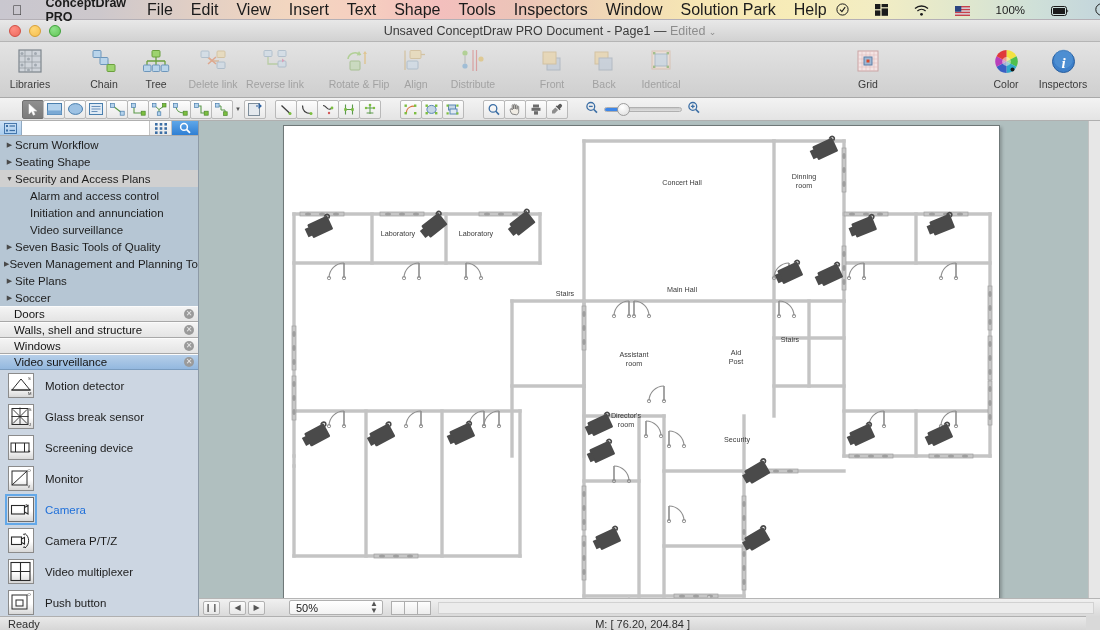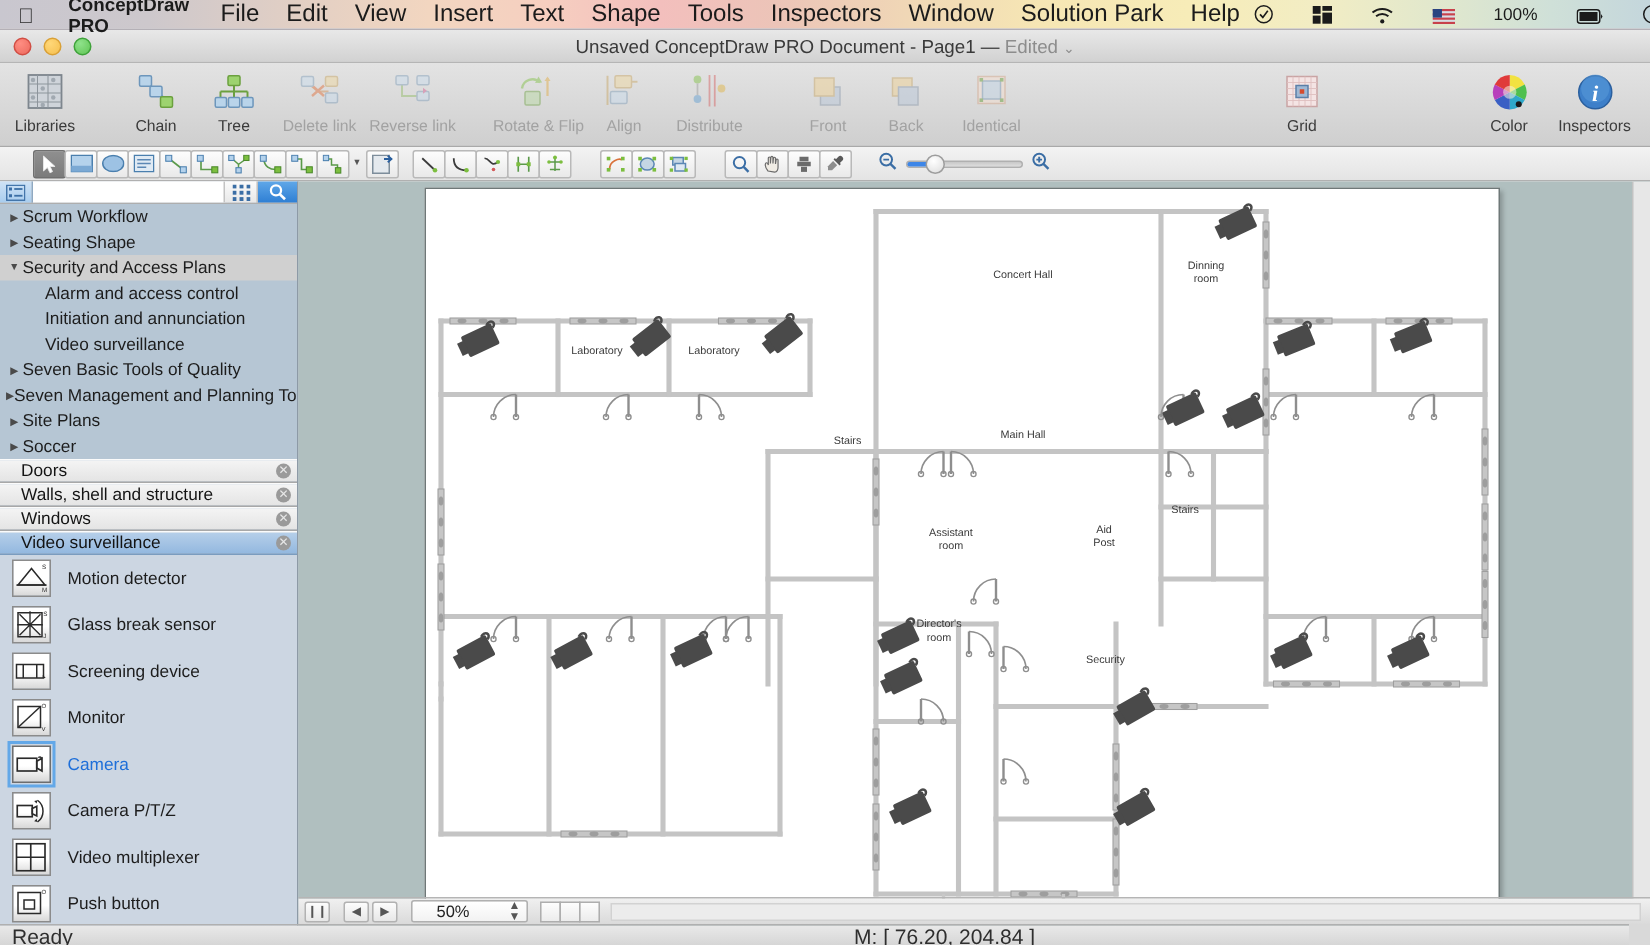--- a/index.html
+++ b/index.html
@@ -190,38 +190,39 @@
     background:linear-gradient(to bottom,#f0f0f0,#dadada);
     border-top:1px solid #b5b5b5; display:flex; align-items:center; padding-left:4px; gap:2px;
   }
   .pb-btn {
     width:17px; height:14px; border:1px solid #b2b2b2; border-radius:2px;
     background:linear-gradient(to bottom,#fcfcfc,#e7e7e7);
     display:flex; align-items:center; justify-content:center; font-size:8px; color:#555;
   }
   .pb-gap { width:5px; }
   #zoomcombo {
-    width:78px; height:15px; border:1px solid #b0b0b0; border-radius:2px;
+    width:94px; height:15px; border:1px solid #b0b0b0; border-radius:2px;
     background:linear-gradient(to bottom,#fff,#f2f2f2);
-    display:flex; align-items:center; padding-left:16px; font-size:11px; color:#222;
+    display:flex; align-items:center; padding-left:6px; font-size:11px; color:#222;
     position:relative;
+    margin-left:15px;
   }
   #zoomcombo .stp { position:absolute; right:4px; font-size:8px; color:#555; line-height:0.85; }
   #viewmodes { display:flex; margin-left:6px; }
   .vm {
     width:14px; height:14px; border:1px solid #aeaeae; margin-right:-1px;
     background:linear-gradient(to bottom,#fdfdfd,#ececec);
   }
   #hscroll-strip { flex:1; height:12px; margin:0 6px; background:#ececec; border:1px solid #d2d2d2; }
 
   #statusbar {
     position:absolute; left:0; bottom:0; width:1100px; height:14px;
     background:linear-gradient(to bottom,#e9e9e9,#d6d6d6);
     border-top:1px solid #b0b0b0; display:flex; align-items:center;
-    font-size:14px; color:#2e2e2e;
+    font-size:11px; color:#2e2e2e;
   }
   #status-ready { padding-left:8px; }
   #status-coord { margin-left:auto; padding-right:410px; }
   #bottom-right-cnr { position:absolute; right:0; bottom:0; width:14px; height:14px; background:#d9d9d9; }
 </style>
 </head>
 <body>
 
 <div id="menubar">
   <span class="mb-apple"></span>

